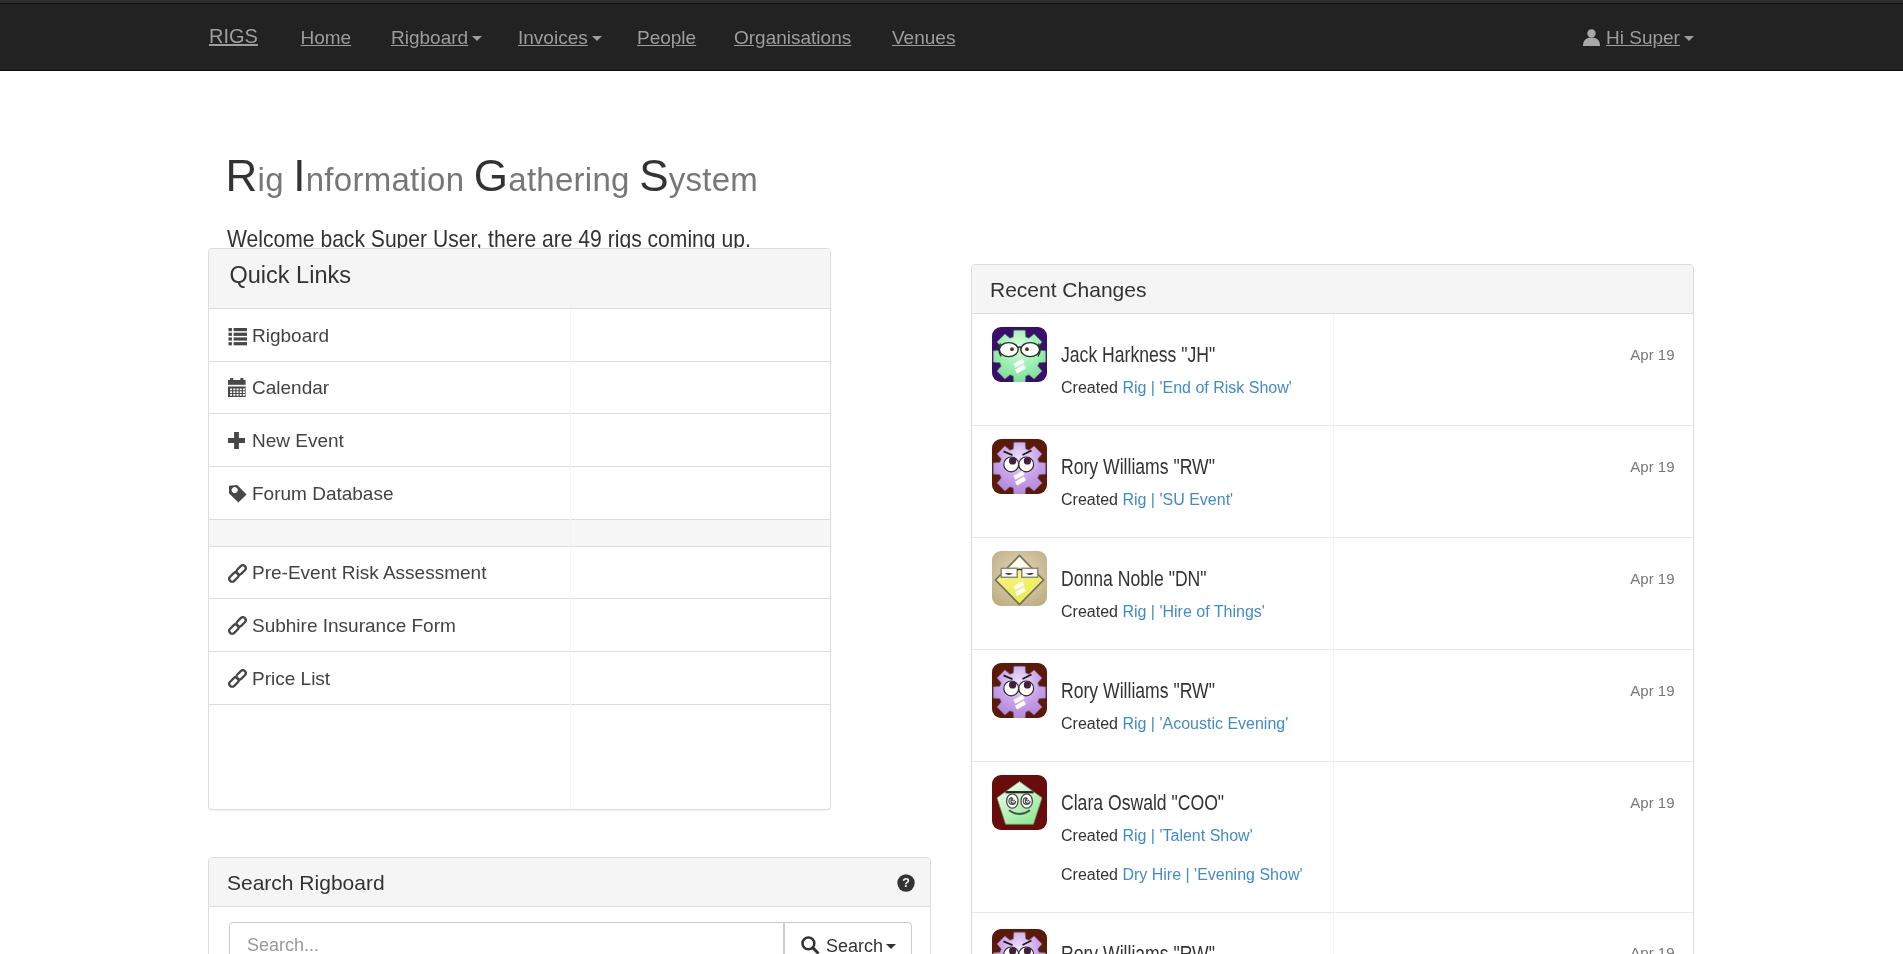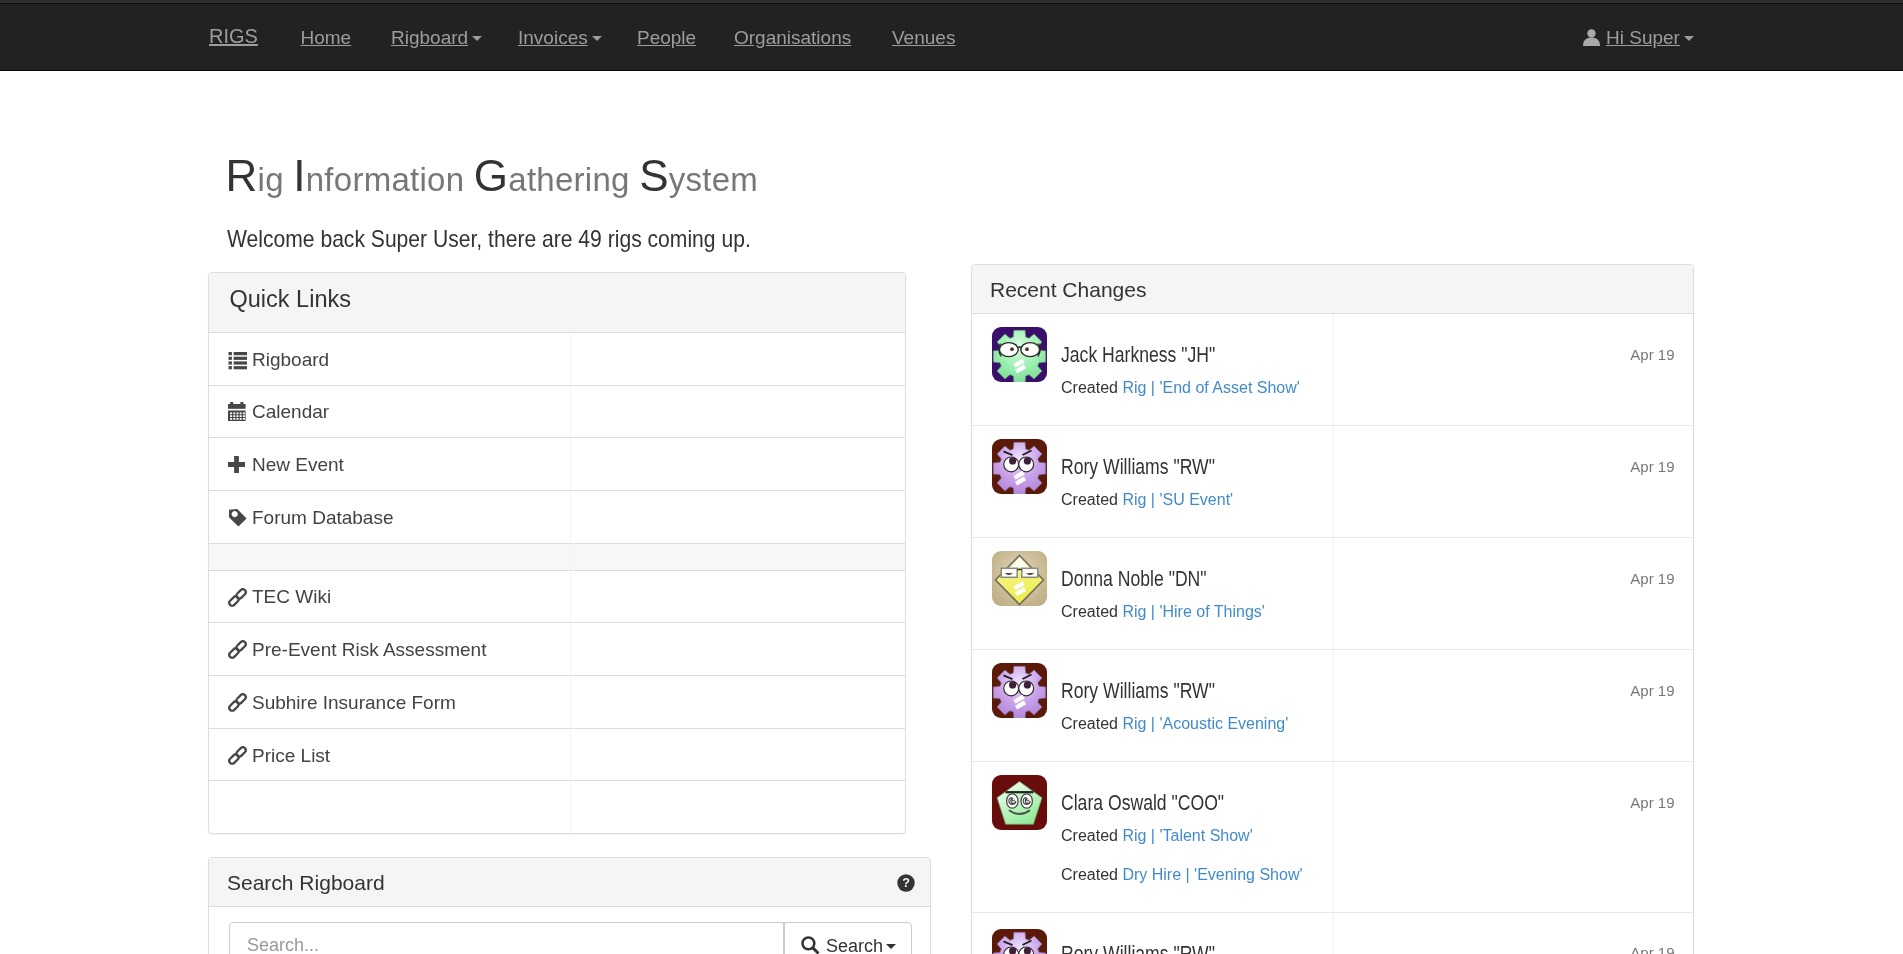--- a/index.html
+++ b/index.html
@@ -14,21 +14,21 @@
 .caret { display:inline-block; width:0; height:0; border-left:5px solid transparent; border-right:5px solid transparent; border-top:5px solid #9d9d9d; margin-left:4px; position:relative; top:-3px; }
 
 #h1line { position:absolute; left:225.5px; top:154px; font-size:44px; line-height:44px; color:#333; white-space:nowrap; letter-spacing:0.27px; }
 #h1line .sm { font-size:33px; color:#777; }
 #welcome { position:absolute; left:226.5px; top:227px; font-size:24px; line-height:24px; color:#333; transform:scaleX(0.879); transform-origin:left; white-space:nowrap; }
 
 .panel { position:absolute; background:#fff; border:1px solid #ddd; border-radius:4px; box-shadow:0 1px 1px rgba(0,0,0,0.05); }
 .phead { background:#f5f5f5; border-bottom:1px solid #ddd; border-radius:3px 3px 0 0; position:relative; }
 .ptitle { position:absolute; left:20px; color:#333; white-space:nowrap; }
 
-#pql { left:208px; top:272px; width:698px; height:562px; }
+#pql { left:208px; top:248px; width:623px; height:562px; }
 #pql .phead { height:60px; }
 #pql .ptitle { font-size:23.5px; line-height:23.5px; top:15px; left:20.5px; }
 .qrow { position:relative; border-bottom:1px solid #ddd; }
 .qrow:last-child { border-bottom:none; }
 .qtxt { position:absolute; left:43px; font-size:19px; line-height:19px; color:#434343; white-space:nowrap; }
 .qicon { position:absolute; left:19px; }
 
 #psr { left:208px; top:857px; width:723px; height:140px; }
 #psr .phead { height:49px; }
 #psr .ptitle { font-size:21px; line-height:21px; top:13.5px; left:18px; }
@@ -112,29 +112,20 @@
       <span class="qtxt" style="top:16.9px">Forum Database</span>
     </div>
     <div class="qrow" style="height:27px; background:#f7f7f7"></div>
     <div class="qrow" style="height:52.7px">
       <svg class="qicon" style="top:17px" width="19" height="19" viewBox="0 0 19 19">
           <g fill="none" stroke="#474747" stroke-width="2.3">
             <rect x="0.6" y="10.2" width="10.6" height="5.8" rx="2.9" transform="rotate(-45 5.9 13.1)"></rect>
             <rect x="7.8" y="3" width="10.6" height="5.8" rx="2.9" transform="rotate(-45 13.1 5.9)"></rect>
           </g>
         </svg>
-      <span class="qtxt" style="top:16.9px">TEC Wiki</span>
-    </div>
-    <div class="qrow" style="height:52.7px">
-      <svg class="qicon" style="top:17px" width="19" height="19" viewBox="0 0 19 19">
-          <g fill="none" stroke="#474747" stroke-width="2.3">
-            <rect x="0.6" y="10.2" width="10.6" height="5.8" rx="2.9" transform="rotate(-45 5.9 13.1)"></rect>
-            <rect x="7.8" y="3" width="10.6" height="5.8" rx="2.9" transform="rotate(-45 13.1 5.9)"></rect>
-          </g>
-        </svg>
       <span class="qtxt" style="top:16.9px">Pre-Event Risk Assessment</span>
     </div>
     <div class="qrow" style="height:52.7px">
       <svg class="qicon" style="top:17px" width="19" height="19" viewBox="0 0 19 19">
           <g fill="none" stroke="#474747" stroke-width="2.3">
             <rect x="0.6" y="10.2" width="10.6" height="5.8" rx="2.9" transform="rotate(-45 5.9 13.1)"></rect>
             <rect x="7.8" y="3" width="10.6" height="5.8" rx="2.9" transform="rotate(-45 13.1 5.9)"></rect>
           </g>
         </svg>
       <span class="qtxt" style="top:16.9px">Subhire Insurance Form</span>
@@ -198,21 +189,21 @@
           <path d="M26,20.6 Q27.5,19.4 29,20.6" fill="none" stroke="#2b2b2b" stroke-width="1.3"></path>
           <circle cx="20" cy="22.2" r="1.9" fill="#5c2c2c"></circle>
           <circle cx="35" cy="22.2" r="1.9" fill="#5c2c2c"></circle>
           <g stroke="#fff" stroke-width="4.4">
             <line x1="22.5" y1="38.8" x2="31.5" y2="33.6"></line>
             <line x1="24" y1="44.6" x2="33" y2="39.4"></line>
           </g>
         </svg>
       <span class="rname">Jack Harkness "JH"</span>
       <span class="rdate">Apr 19</span>
-      <span class="rcreated">Created <a>Rig | 'End of Asset Show'</a></span>
+      <span class="rcreated">Created <a>Rig | 'End of Risk Show'</a></span>
     </div>
     <div class="ritem" style="height:112px">
       <svg class="avatar" viewBox="0 0 55 55">
           <defs>
             <radialGradient id="g21" cx="0.5" cy="0.3" r="0.8">
               <stop offset="0" stop-color="#eee2fb"></stop>
               <stop offset="0.5" stop-color="#c9a1ea"></stop>
               <stop offset="1" stop-color="#aa7ed2"></stop>
             </radialGradient>
           </defs>

